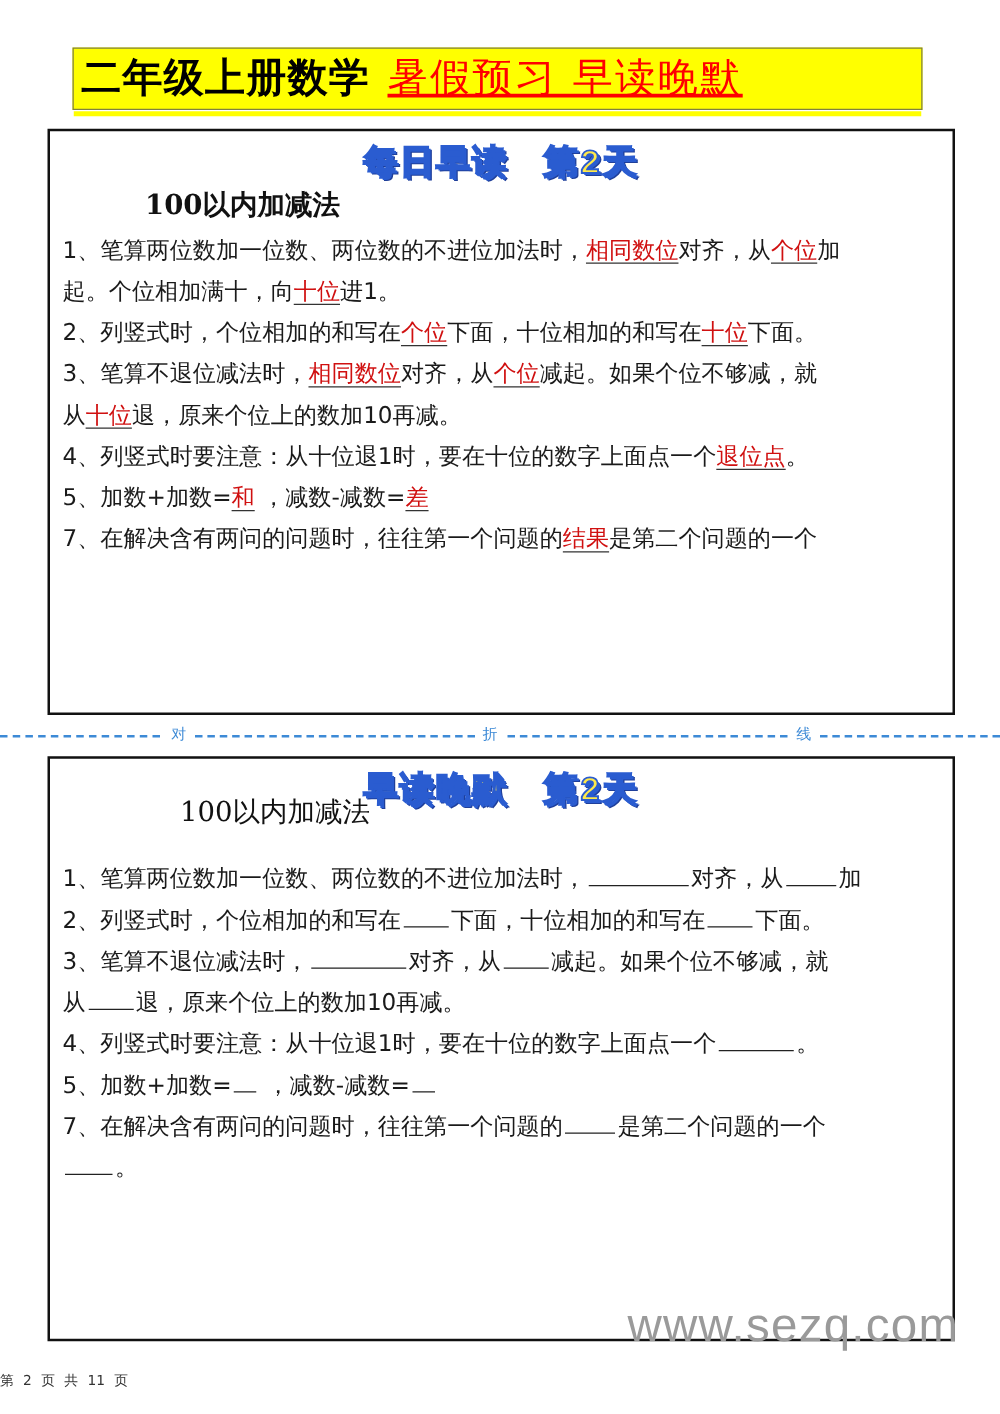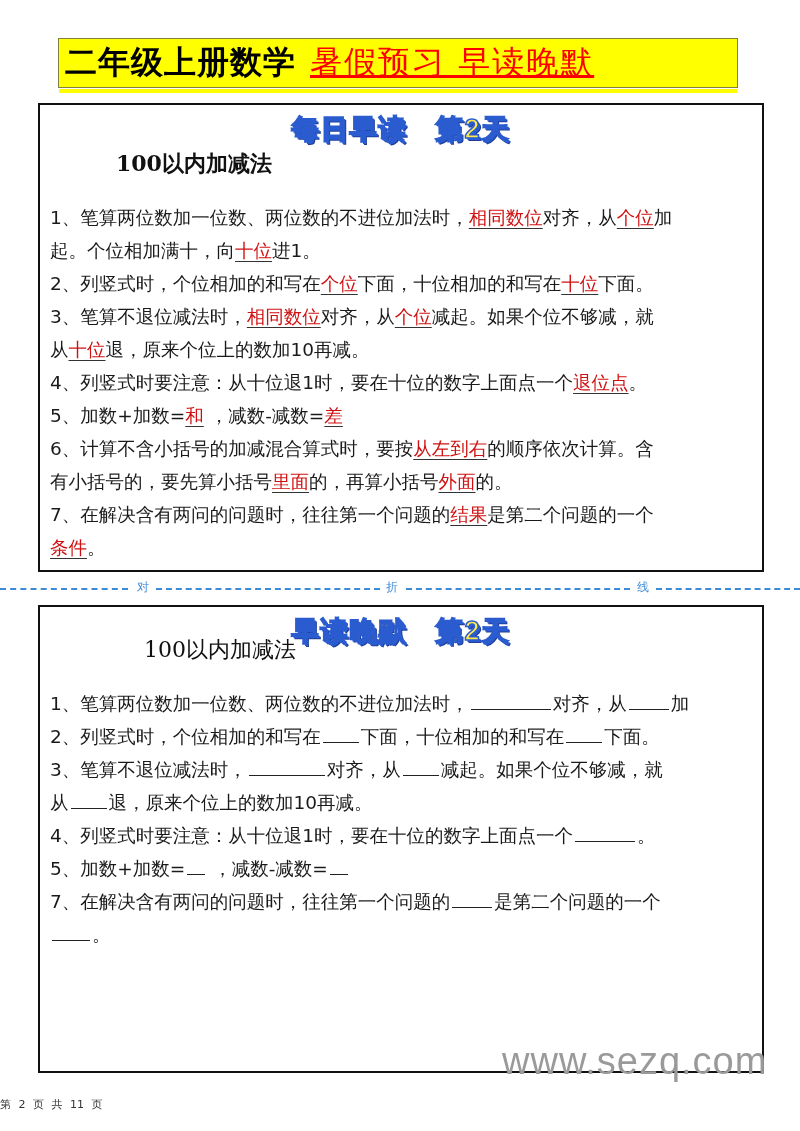--- a/index.html
+++ b/index.html
@@ -11,33 +11,33 @@
       display: flex; align-items: center; padding-left: 6px; }
     .title-bar::after { content: ""; position: absolute; left: 0; right: 0; bottom: -6px; height: 4px; background: #ffff00; }
     .title-black { font-family: "DejaVu Serif", serif; font-weight: bold; font-size: 32px; color: #000; letter-spacing: 1px; }
     .title-red { font-family: "DejaVu Serif", serif; font-size: 32px; color: #ff0000; margin-left: 14px; letter-spacing: 2px; text-decoration: underline; }
 
     .panel { position: absolute; left: 38px; width: 726px; border: 2px solid #111; box-sizing: border-box; background: #fff; }
     .panel.top { top: 103px; height: 469px; }
     .panel.bottom { top: 605px; height: 468px; }
 
     .banner { position: absolute; left: 0; right: 0; text-align: center; font-weight: bold; font-size: 27px;
-      font-family: Liberation Sans, sans-serif; color: #ffe94a; letter-spacing: 2px;
+      font-family: Liberation Mono, monospace; color: #ffe94a; letter-spacing: 2px;
       -webkit-text-stroke: 1.5px #2a5cd0;
       text-shadow: 2px 2px 0 #2a5cd0, 3px 3px 0 #1f3f9a; }
     .panel.top .banner { top: 6px; }
     .panel.bottom .banner { top: 6px; }
     .banner .gap { display: inline-block; width: 28px; }
 
     .subtitle { position: absolute; font-family: "DejaVu Serif", serif; font-size: 22px; color: #111; }
     .panel.top .subtitle { left: 76px; top: 44px; font-weight: bold; }
     .panel.bottom .subtitle { left: 104px; top: 28px; }
 
     .items { position: absolute; left: 10px; right: 12px; font-size: 18.5px; line-height: 33px; color: #1a1a1a; }
-    .panel.top .items { top: 96px; }
+    .panel.top .items { top: 79px; }
     .panel.bottom .items { top: 80px; }
     .item { margin: 0; }
     .ans { color: #d01010; text-decoration: underline; text-decoration-color: #333; text-underline-offset: 4px; }
     .blank { display: inline-block; border-bottom: 1.5px solid #222; height: 18px; vertical-align: baseline; margin: 0 2px; }
 
     .fold-line { position: absolute; left: 0; top: 580px; width: 800px; height: 16px; }
     .fold-line .dash { position: absolute; top: 8px; height: 0; border-top: 2px dashed #3d8ad6; }
     .fold-line .char { position: absolute; top: -1px; font-size: 12px; color: #3d8ad6; }
 
     .watermark { position: absolute; left: 502px; top: 1040px; font-size: 38px; color: #9a9a9a; font-family: "Liberation Sans", sans-serif; letter-spacing: 1px; }
@@ -68,26 +68,21 @@
         <div><span>3、笔算不退位减法时，</span><span class="ans">相同数位</span><span>对齐，从</span><span class="ans">个位</span><span>减起。如果个位不够减，就</span></div>
         <div><span>从</span><span class="ans">十位</span><span>退，原来个位上的数加10再减。</span></div>
       </div>
       <div class="item">
         <div><span>4、列竖式时要注意：从十位退1时，要在十位的数字上面点一个</span><span class="ans">退位点</span><span>。</span></div>
       </div>
       <div class="item">
         <div><span>5、加数+加数=</span><span class="ans">和</span><span> ，减数-减数=</span><span class="ans">差</span></div>
       </div>
       <div class="item">
-        <div><span>6、计算不含小括号的加减混合算式时，要按</span><span class="ans">从左到右</span><span>的顺序依次计算。含</span></div>
-        <div><span>有小括号的，要先算小括号</span><span class="ans">里面</span><span>的，再算小括号</span><span class="ans">外面</span><span>的。</span></div>
-      </div>
-      <div class="item">
         <div><span>7、在解决含有两问的问题时，往往第一个问题的</span><span class="ans">结果</span><span>是第二个问题的一个</span></div>
-        <div><span class="ans">条件</span><span>。</span></div>
       </div>
     </div>
 </section>
 
 <div class="fold-line">
   <div class="dash" style="left:0; width:128px;"></div>
   <span class="char" style="left:137px;">对</span>
   <div class="dash" style="left:156px; width:224px;"></div>
   <span class="char" style="left:386px;">折</span>
   <div class="dash" style="left:406px; width:224px;"></div>

